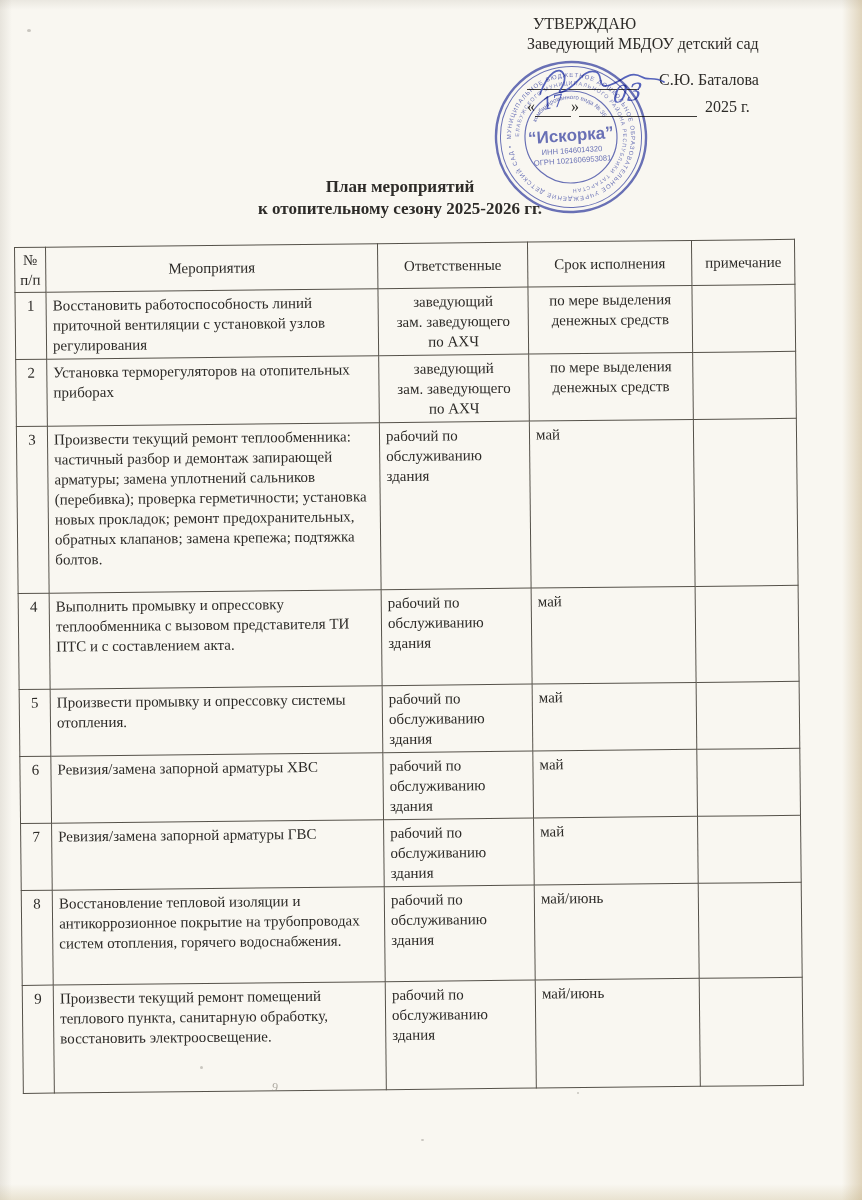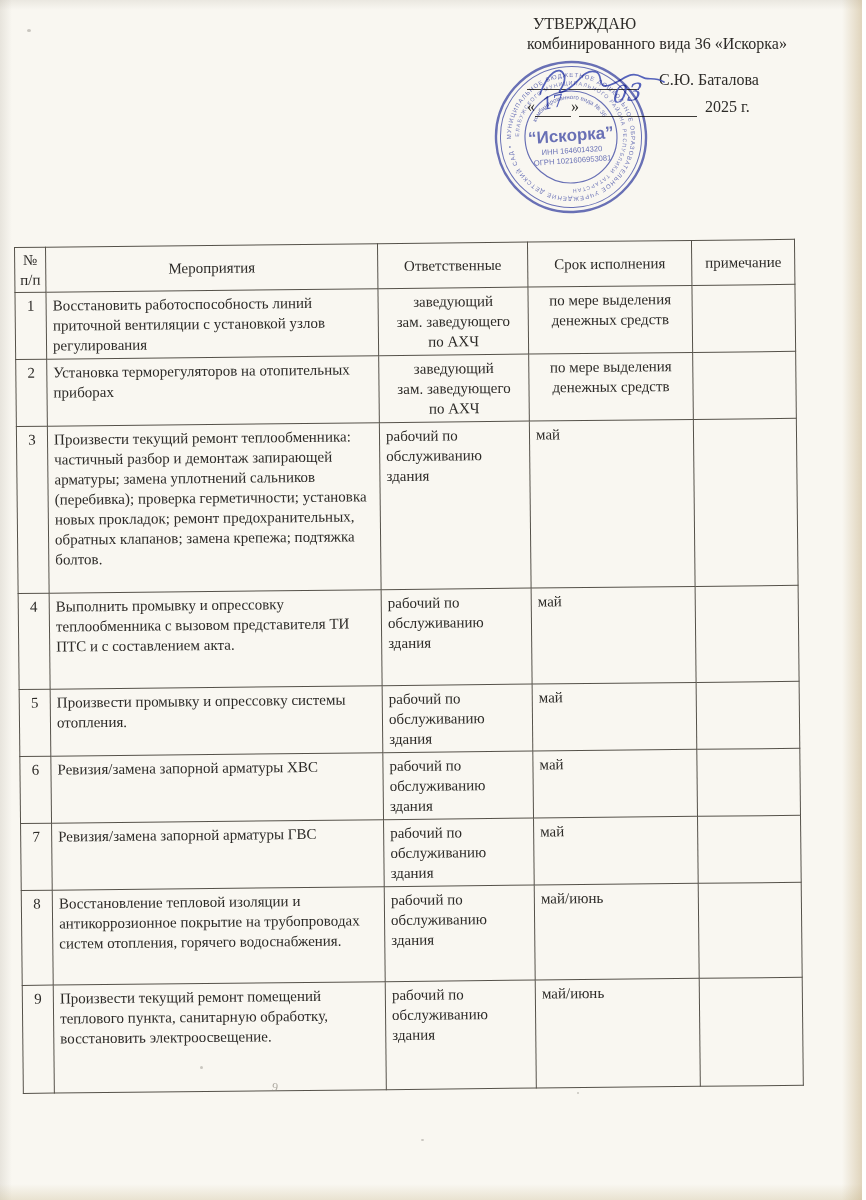--- a/index.html
+++ b/index.html
@@ -64,21 +64,21 @@
   .speck{position:absolute; background:#9a968d; border-radius:50%; opacity:.5;}
   .mark-nine{position:absolute; left:272px; top:1080px; font-size:12px; color:#8d897f; transform:rotate(8deg); opacity:.7;}
 </style>
 </head>
 <body>
 
 <div id="page">
 
   <div class="approval">
     <div class="l1">УТВЕРЖДАЮ</div>
-    <div>комбинированного вида 36 «Искорка»</div>
+    <div>Заведующий МБДОУ детский сад</div>
     <div class="sig-row">
       <span class="sig-line"></span>
       <span>С.Ю. Баталова</span>
     </div>
     <div class="date-row">
       <span>«</span>
       <span class="day-line">
         <span class="hw hw-day">17</span>
       </span>
       <span>»</span>
@@ -113,20 +113,24 @@
       </text>
       <text font-size="6" text-anchor="middle">
         <textPath href="#arcInnerTop" startOffset="50%">комбинированного вида № 36</textPath>
       </text>
       <text x="79" y="83" text-anchor="middle" font-size="17" font-weight="bold">“Искорка”</text>
       <text x="79" y="95" text-anchor="middle" font-size="7.6">ИНН 1646014320</text>
       <text x="79" y="105" text-anchor="middle" font-size="7.6">ОГРН 1021606953081</text>
     </g>
   </svg>
 
+  <div class="doc-title">
+    <div>План мероприятий</div>
+    <div>к отопительному сезону 2025-2026 гг.</div>
+  </div>
 
   <div class="tbl-wrap">
     <table>
       <colgroup>
         <col style="width:31px">
           <col style="width:332px">
           <col style="width:150px">
           <col style="width:164px">
           <col style="width:103px">
       </colgroup>

